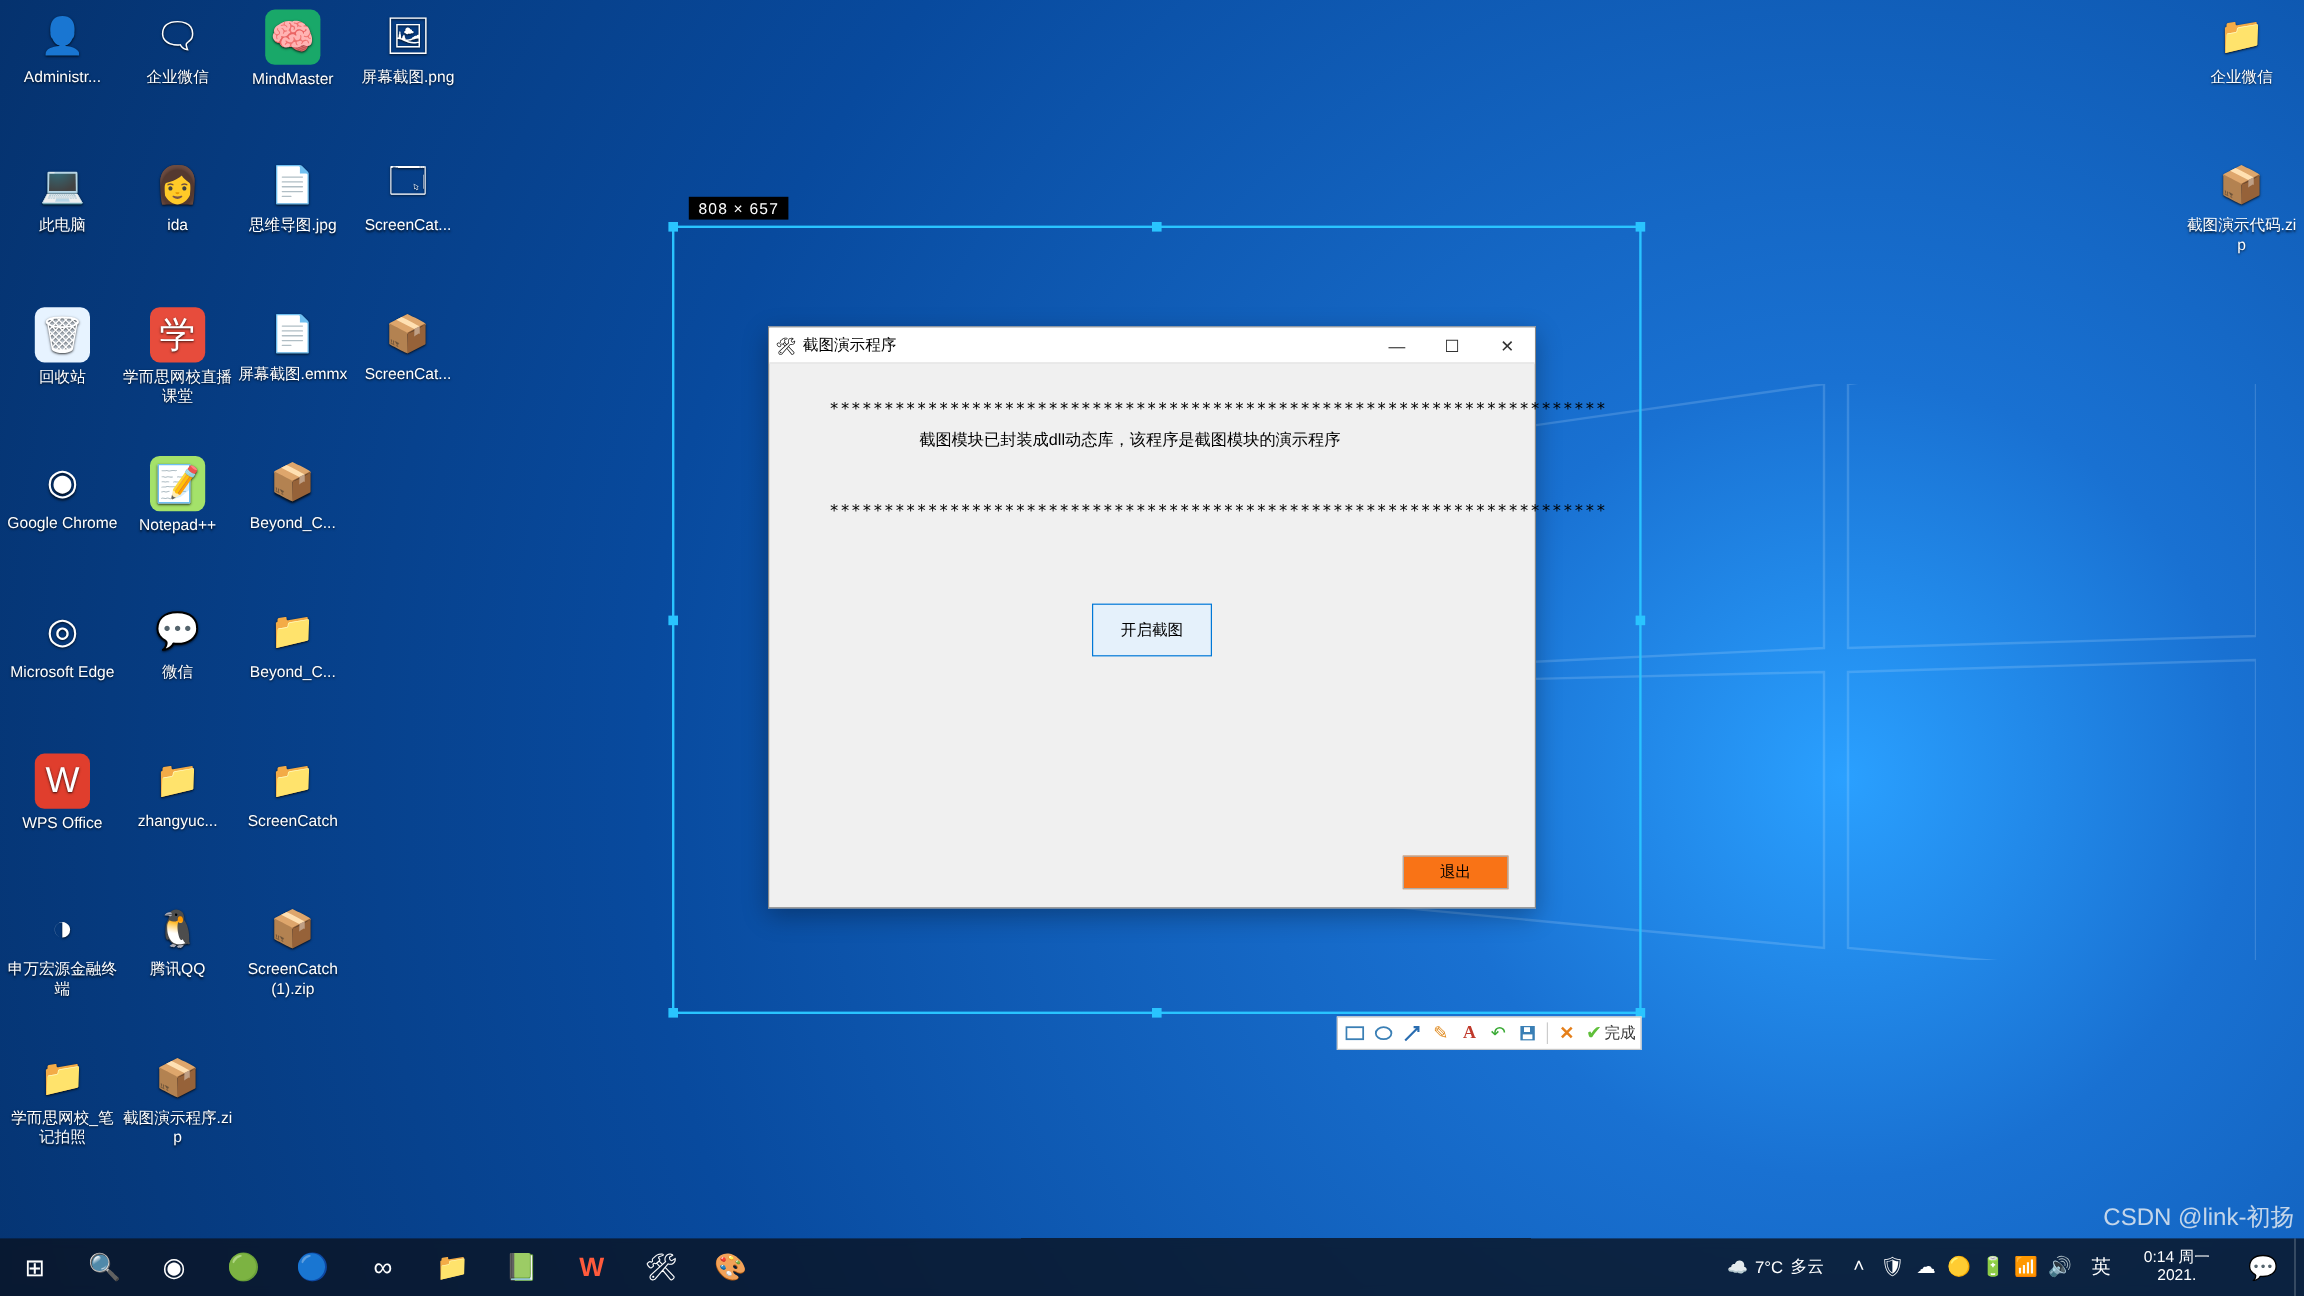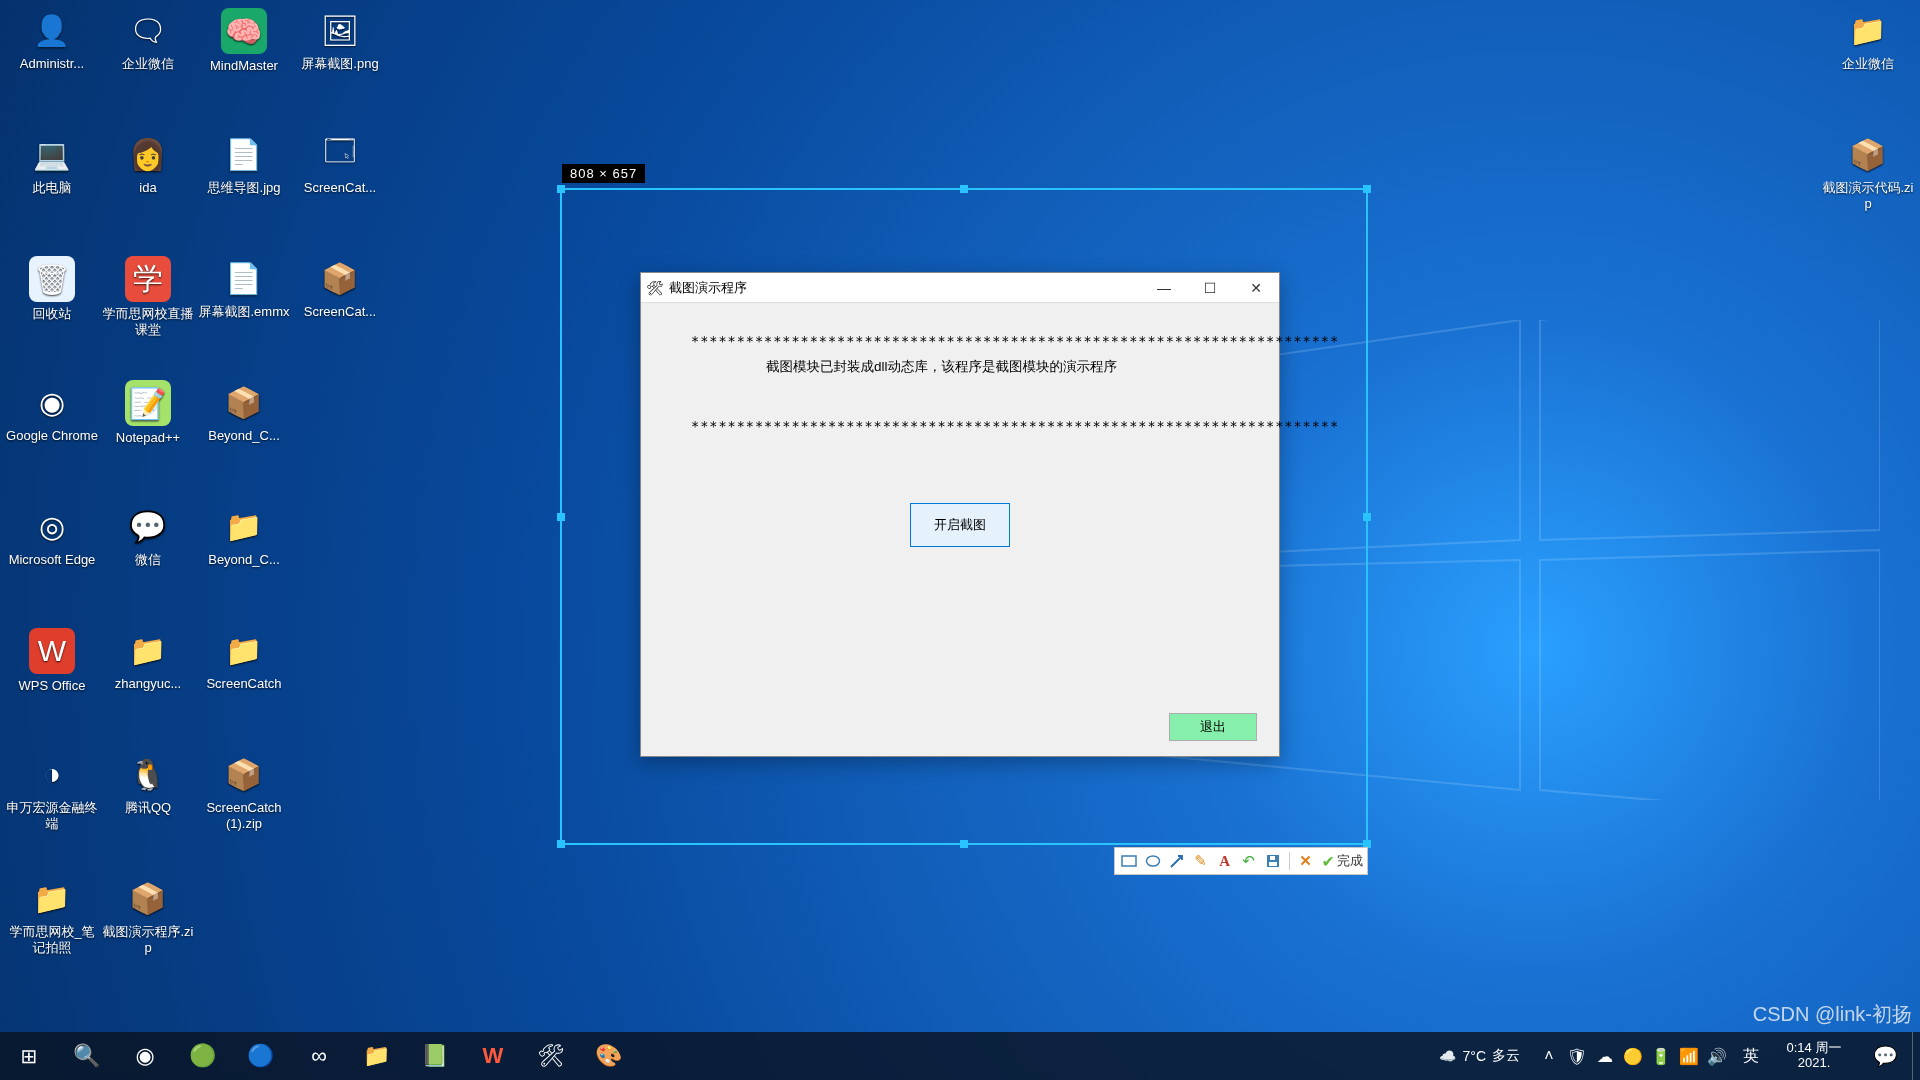--- a/index.html
+++ b/index.html
@@ -40,21 +40,21 @@
     border: 2px solid #29c4ff;
   }
   .capture-region .handle {
     position:absolute; width:8px; height:8px; background:#29c4ff;
   }
   .h-tl{top:-5px;left:-5px}.h-tr{top:-5px;right:-5px}.h-bl{bottom:-5px;left:-5px}.h-br{bottom:-5px;right:-5px}
   .h-tc{top:-5px;left:calc(50% - 4px)}.h-bc{bottom:-5px;left:calc(50% - 4px)}
   .h-lc{left:-5px;top:calc(50% - 4px)}.h-rc{right:-5px;top:calc(50% - 4px)}
 
   .size-label {
-    position:absolute; top:-26px; left:0; background:#000; color:#fff;
+    position:absolute; top:-26px; left:12px; background:#000; color:#fff;
     font-size:13px; padding:2px 8px; letter-spacing:1px;
   }
 
   
   .dialog {
     position: absolute; left: 640px; top: 272px; width: 640px; height: 485px;
     background: #f0f0f0; border: 1px solid #888;
     box-shadow: 0 6px 20px rgba(0,0,0,.3);
   }
   .dlg-title {
@@ -66,21 +66,21 @@
   .dlg-title .btn { width:46px; height:30px; display:flex; align-items:center; justify-content:center; color:#333; font-size:14px;}
   .dlg-body {
     position:relative; height: calc(100% - 30px);
   }
   .dlg-stars {
     position:absolute; left:50px; right:40px; font-family: SimSun, monospace;
     font-size:13.5px; letter-spacing:1px; color:#000;
   }
   .dlg-msg { position:absolute; left:125px; top:54px; width:360px; font-size:13.5px; line-height:1.45; }
   .dlg-btn {
-    position:absolute; border:1px solid #adadad; background:#86efac;
+    position:absolute; border:1px solid #adadad; background:#f97316;
     font-size:13px; display:flex; align-items:center; justify-content:center;
   }
   .dlg-btn.primary { left: calc(50% - 50px); top: 200px; width:100px; height:44px; border:1px solid #0078d7; background:#e5f1fb;}
   .dlg-btn.exit { right: 22px; bottom: 15px; width: 88px; height: 28px; }
 
   
   .shot-toolbar {
     position:absolute; right:-2px; bottom:-32px; height:28px;
     background:#fff; border:1px solid #c7c7c7; display:flex; align-items:center;
     padding:0 4px; gap:4px; font-size:13px;

